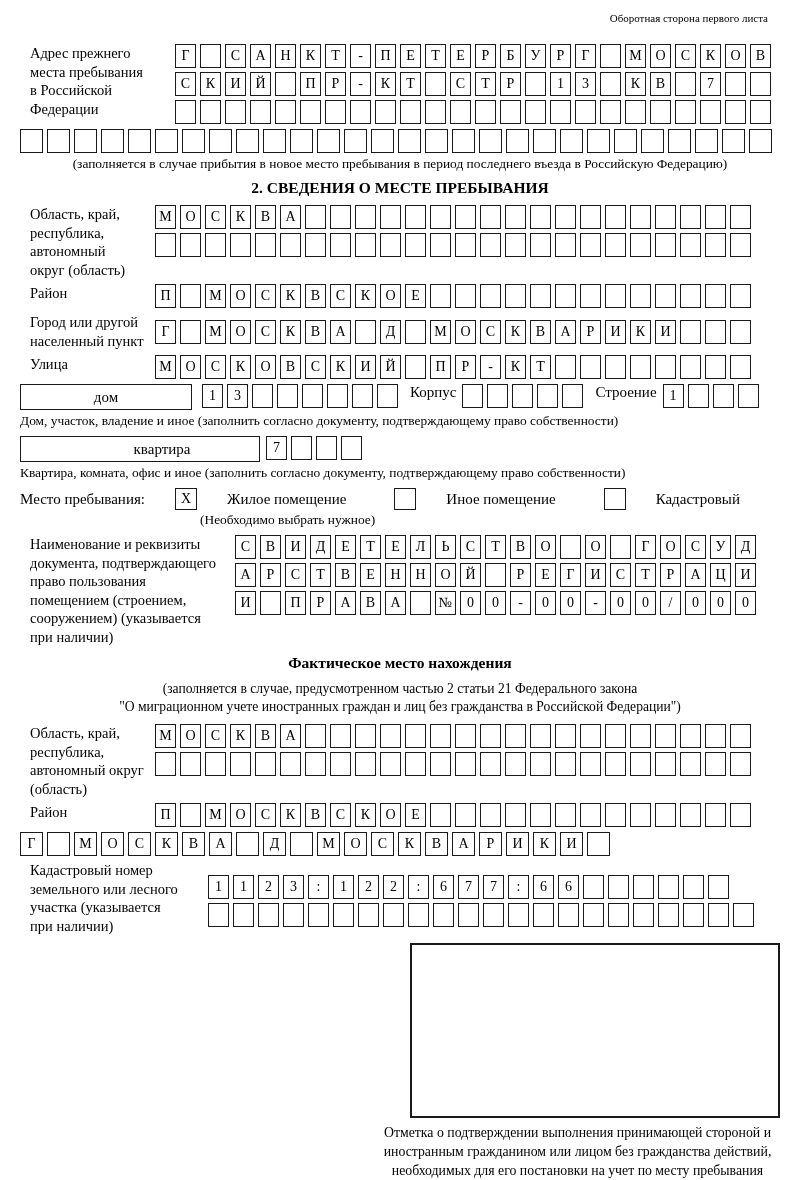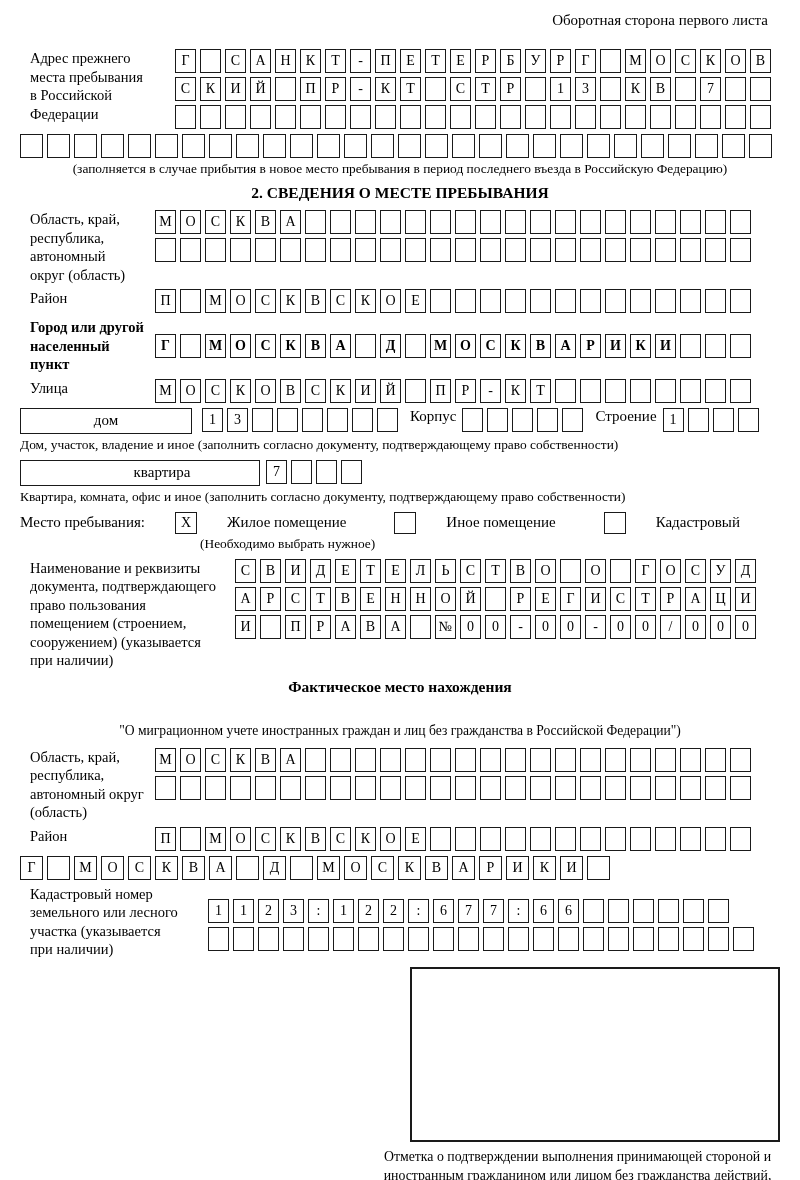--- a/index.html
+++ b/index.html
@@ -2,21 +2,21 @@
 <html><head>
 <meta charset="utf-8">
 <style>
   * { margin:0; padding:0; box-sizing:border-box; }
   html,body { background:#fff; }
   body {
     width:800px; min-height:1180px;
     font-family:"Liberation Serif","DejaVu Serif",serif;
     color:#000; padding:12px 20px 10px 20px;
   }
-  .header-note { text-align:right; font-size:15px; padding-right:12px; margin-bottom:20px; }
+  .header-note { text-align:right; font-size:11px; padding-right:12px; margin-bottom:20px; }
 
   .field { display:flex; align-items:flex-start; margin-bottom:5px; }
   .label { flex:none; font-size:14.5px; line-height:18.5px; white-space:pre-line; padding-left:10px; margin-right:10px; }
   .label-w145 { width:145px; }
   .label-w125 { width:125px; }
   .label-w205 { width:205px; }
   .label-w165 { width:165px; }
   .label-w178 { width:178px; }
 
   .cells { display:flex; }
@@ -262,21 +262,21 @@
       <span class="cell"></span>
       <span class="cell"></span>
       <span class="cell"></span>
       <span class="cell"></span>
       <span class="cell"></span>
       <span class="cell"></span>
       <span class="cell"></span>
     </div>
 </div>
 
-<div class="field" style="align-items:center;font-weight:bold;">
+<div class="field" style="align-items:center;">
   <div class="label label-w125">Город или другой
 населенный пункт</div>
   <div class="cells">
       <span class="cell">Г</span>
       <span class="cell"></span>
       <span class="cell">М</span>
       <span class="cell">О</span>
       <span class="cell">С</span>
       <span class="cell">К</span>
       <span class="cell">В</span>
@@ -457,21 +457,21 @@
         <span class="cell">/</span>
         <span class="cell">0</span>
         <span class="cell">0</span>
         <span class="cell">0</span>
       </div>
   </div>
 </div>
 
 <div class="sec-title" style="margin-top:8px;text-align:center;">Фактическое место нахождения</div>
 <div class="fact-caption">
-  <br>
+  <span>(заполняется в случае, предусмотренном частью 2 статьи 21 Федерального закона</span><br>
   <span>"О миграционном учете иностранных граждан и лиц без гражданства в Российской Федерации")</span>
 </div>
 
 <div class="field">
   <div class="label label-w125">Область, край,
 республика,
 автономный округ
 (область)</div>
   <div class="rows">
     <div class="cells">

